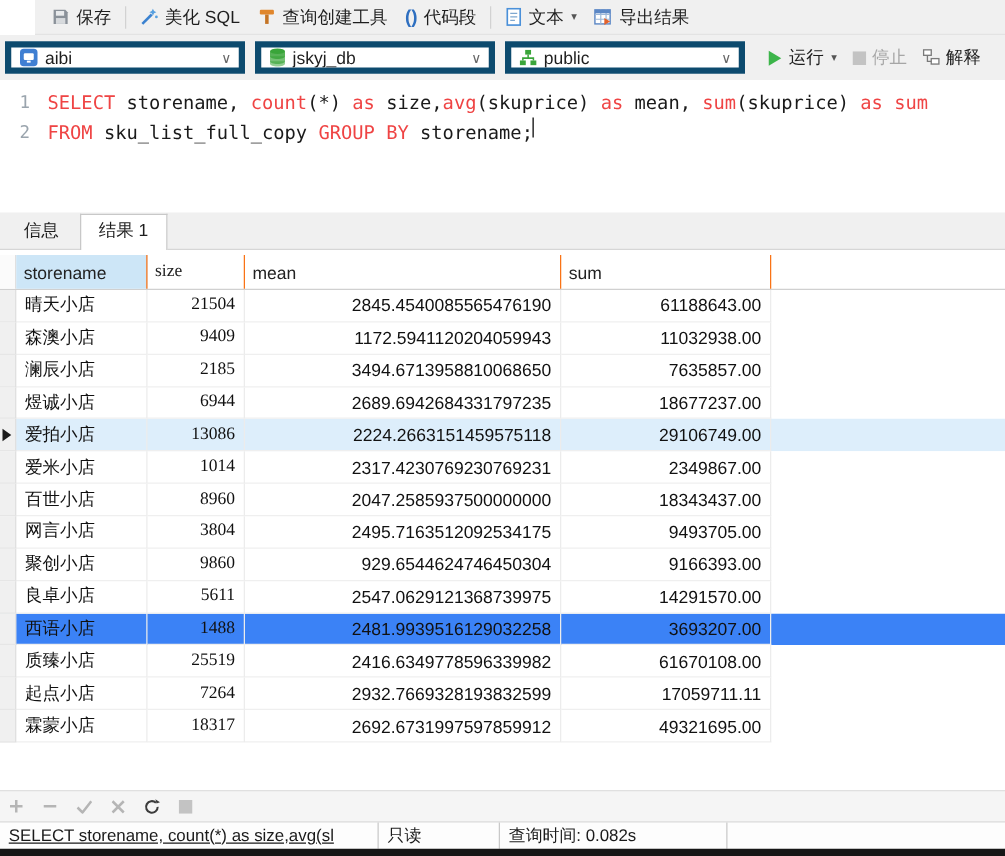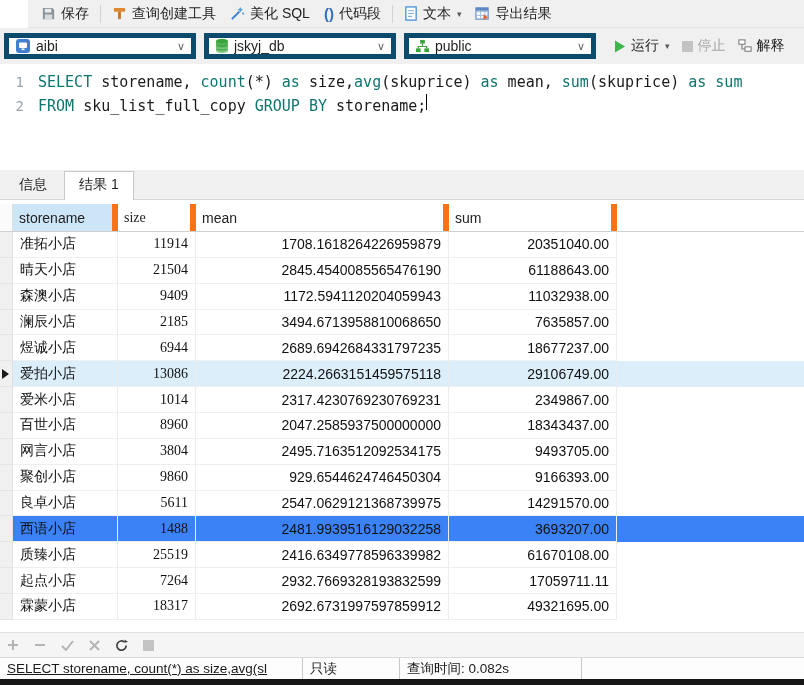--- a/index.html
+++ b/index.html
@@ -31,35 +31,35 @@
   .connbar-actions { display:flex; align-items:center; gap:4px; margin-left:6px; }
   .run-btn, .stop-btn, .explain-btn { display:flex; align-items:center; gap:5px; padding:3px 4px; white-space:nowrap; }
   .stop-btn { color:#a6a6a6; }
 
   
   .editor { height:106px; background:#fff; flex:none; padding-top:6px;
     font-family:"DejaVu Sans Mono","Liberation Mono",monospace; font-size:15px; }
   .code-line { display:flex; line-height:24px; white-space:pre; }
   .line-num { width:38px; text-align:right; color:#9aa4ad; padding-right:14px; flex:none;
     font-size:14px; user-select:none; }
-  .tok-kw { color:#0f766e; }
+  .tok-kw { color:#ef4444; }
   .tok-plain { color:#1a1a1a; }
   .caret { display:inline-block; width:1px; height:16px; background:#000; vertical-align:-3px; }
 
   
   .tabbar { height:30px; background:#f0f0f0; display:flex; align-items:flex-end; padding-left:4px;
     border-bottom:1px solid #d6d6d6; flex:none; }
   .tab { padding:4px 14px 5px 14px; margin-right:2px; border:1px solid transparent; border-bottom:none;
     background:transparent; cursor:default; }
   .tab.active { background:#fff; border-color:#c8c8c8; margin-bottom:-1px; padding-bottom:6px; }
   .tab-spacer { height:4px; background:#fff; flex:none; }
 
   
   .grid-header { height:28px; display:flex; flex:none; background:#fff; border-bottom:1px solid #d0d0d0; }
-  .gh-cell { border-right:6px solid #f97316; display:flex; align-items:center; padding:0 6px;
+  .gh-cell { border-right:1px solid #f97316; display:flex; align-items:center; padding:0 6px;
     font-size:14px; color:#222; overflow:hidden; white-space:nowrap; }
   .gh-gutter { width:13px; flex:none; background:#fbfbfb; border-right:1px solid #e0e0e0; }
   .col-0 { width:105px; flex:none; }
   .col-1 { width:78px; flex:none;font-family:Liberation Serif, serif; }
   .col-2 { width:253px; flex:none; }
   .col-3 { width:168px; flex:none; }
   .gh-cell.selected-col { background:#cde6f7; }
   .grid-body { height:388px; flex:none; overflow:hidden; background:#fff; }
   .grid-row { height:25.87px; display:flex; background:#fff; }
   .grid-row.selected { background:#ddeefb; }
@@ -105,35 +105,35 @@
             <rect x="4" y="3" width="7" height="4" fill="#e8eaec"></rect>
             <rect x="4" y="9" width="8" height="5" fill="#d7dadd"></rect>
           </svg>
       </span>
       <span>保存</span>
     </div>
     <div class="tb-sep"></div>
     <div class="tb-btn">
       <span>
         <svg width="15" height="15" viewBox="0 0 16 16">
-            <rect x="2" y="2" width="12" height="4" rx="1" fill="#e0862c"></rect>
-            <rect x="6.5" y="6" width="3" height="8" fill="#c47425"></rect>
-          </svg>
-      </span>
-      <span>查询创建工具</span>
-    </div>
-    <div class="tb-btn">
-      <span>
-        <svg width="15" height="15" viewBox="0 0 16 16">
             <path d="M2 14 L10 6" stroke="#3b82d0" stroke-width="2.2"></path>
             <path d="M11 1 l1 2 2 1 -2 1 -1 2 -1 -2 -2 -1 2 -1z" fill="#57a0e0"></path>
             <circle cx="14" cy="8" r="1.2" fill="#57a0e0"></circle>
           </svg>
       </span>
       <span>美化 SQL</span>
+    </div>
+    <div class="tb-btn">
+      <span>
+        <svg width="15" height="15" viewBox="0 0 16 16">
+            <rect x="2" y="2" width="12" height="4" rx="1" fill="#e0862c"></rect>
+            <rect x="6.5" y="6" width="3" height="8" fill="#c47425"></rect>
+          </svg>
+      </span>
+      <span>查询创建工具</span>
     </div>
     <div class="tb-btn">
       <span style="color:#2e6fc0;font-weight:bold;font-size:15px;">()</span>
       <span>代码段</span>
     </div>
     <div class="tb-sep"></div>
     <div class="tb-btn">
       <span>
         <svg width="14" height="15" viewBox="0 0 14 16">
             <rect x="1.5" y="1" width="11" height="14" fill="#fff" stroke="#4a90d9" stroke-width="1.4"></rect>
@@ -240,27 +240,20 @@
     <div class="gh-gutter"></div>
   <div class="gh-cell col-0 selected-col">storename</div>
       <div class="gh-cell col-1">size</div>
       <div class="gh-cell col-2">mean</div>
       <div class="gh-cell col-3">sum</div>
     </div>
 
   <div class="grid-body" id="grid-body">
       <div class="grid-row">
         <div class="g-gutter"></div>
-        <div class="g-cell col-0">准拓小店</div>
-        <div class="g-cell col-1 num">11914</div>
-        <div class="g-cell col-2 num">1708.1618264226959879</div>
-        <div class="g-cell col-3 num">20351040.00</div>
-      </div>
-      <div class="grid-row">
-        <div class="g-gutter"></div>
         <div class="g-cell col-0">晴天小店</div>
         <div class="g-cell col-1 num">21504</div>
         <div class="g-cell col-2 num">2845.4540085565476190</div>
         <div class="g-cell col-3 num">61188643.00</div>
       </div>
       <div class="grid-row">
         <div class="g-gutter"></div>
         <div class="g-cell col-0">森澳小店</div>
         <div class="g-cell col-1 num">9409</div>
         <div class="g-cell col-2 num">1172.5941120204059943</div>

